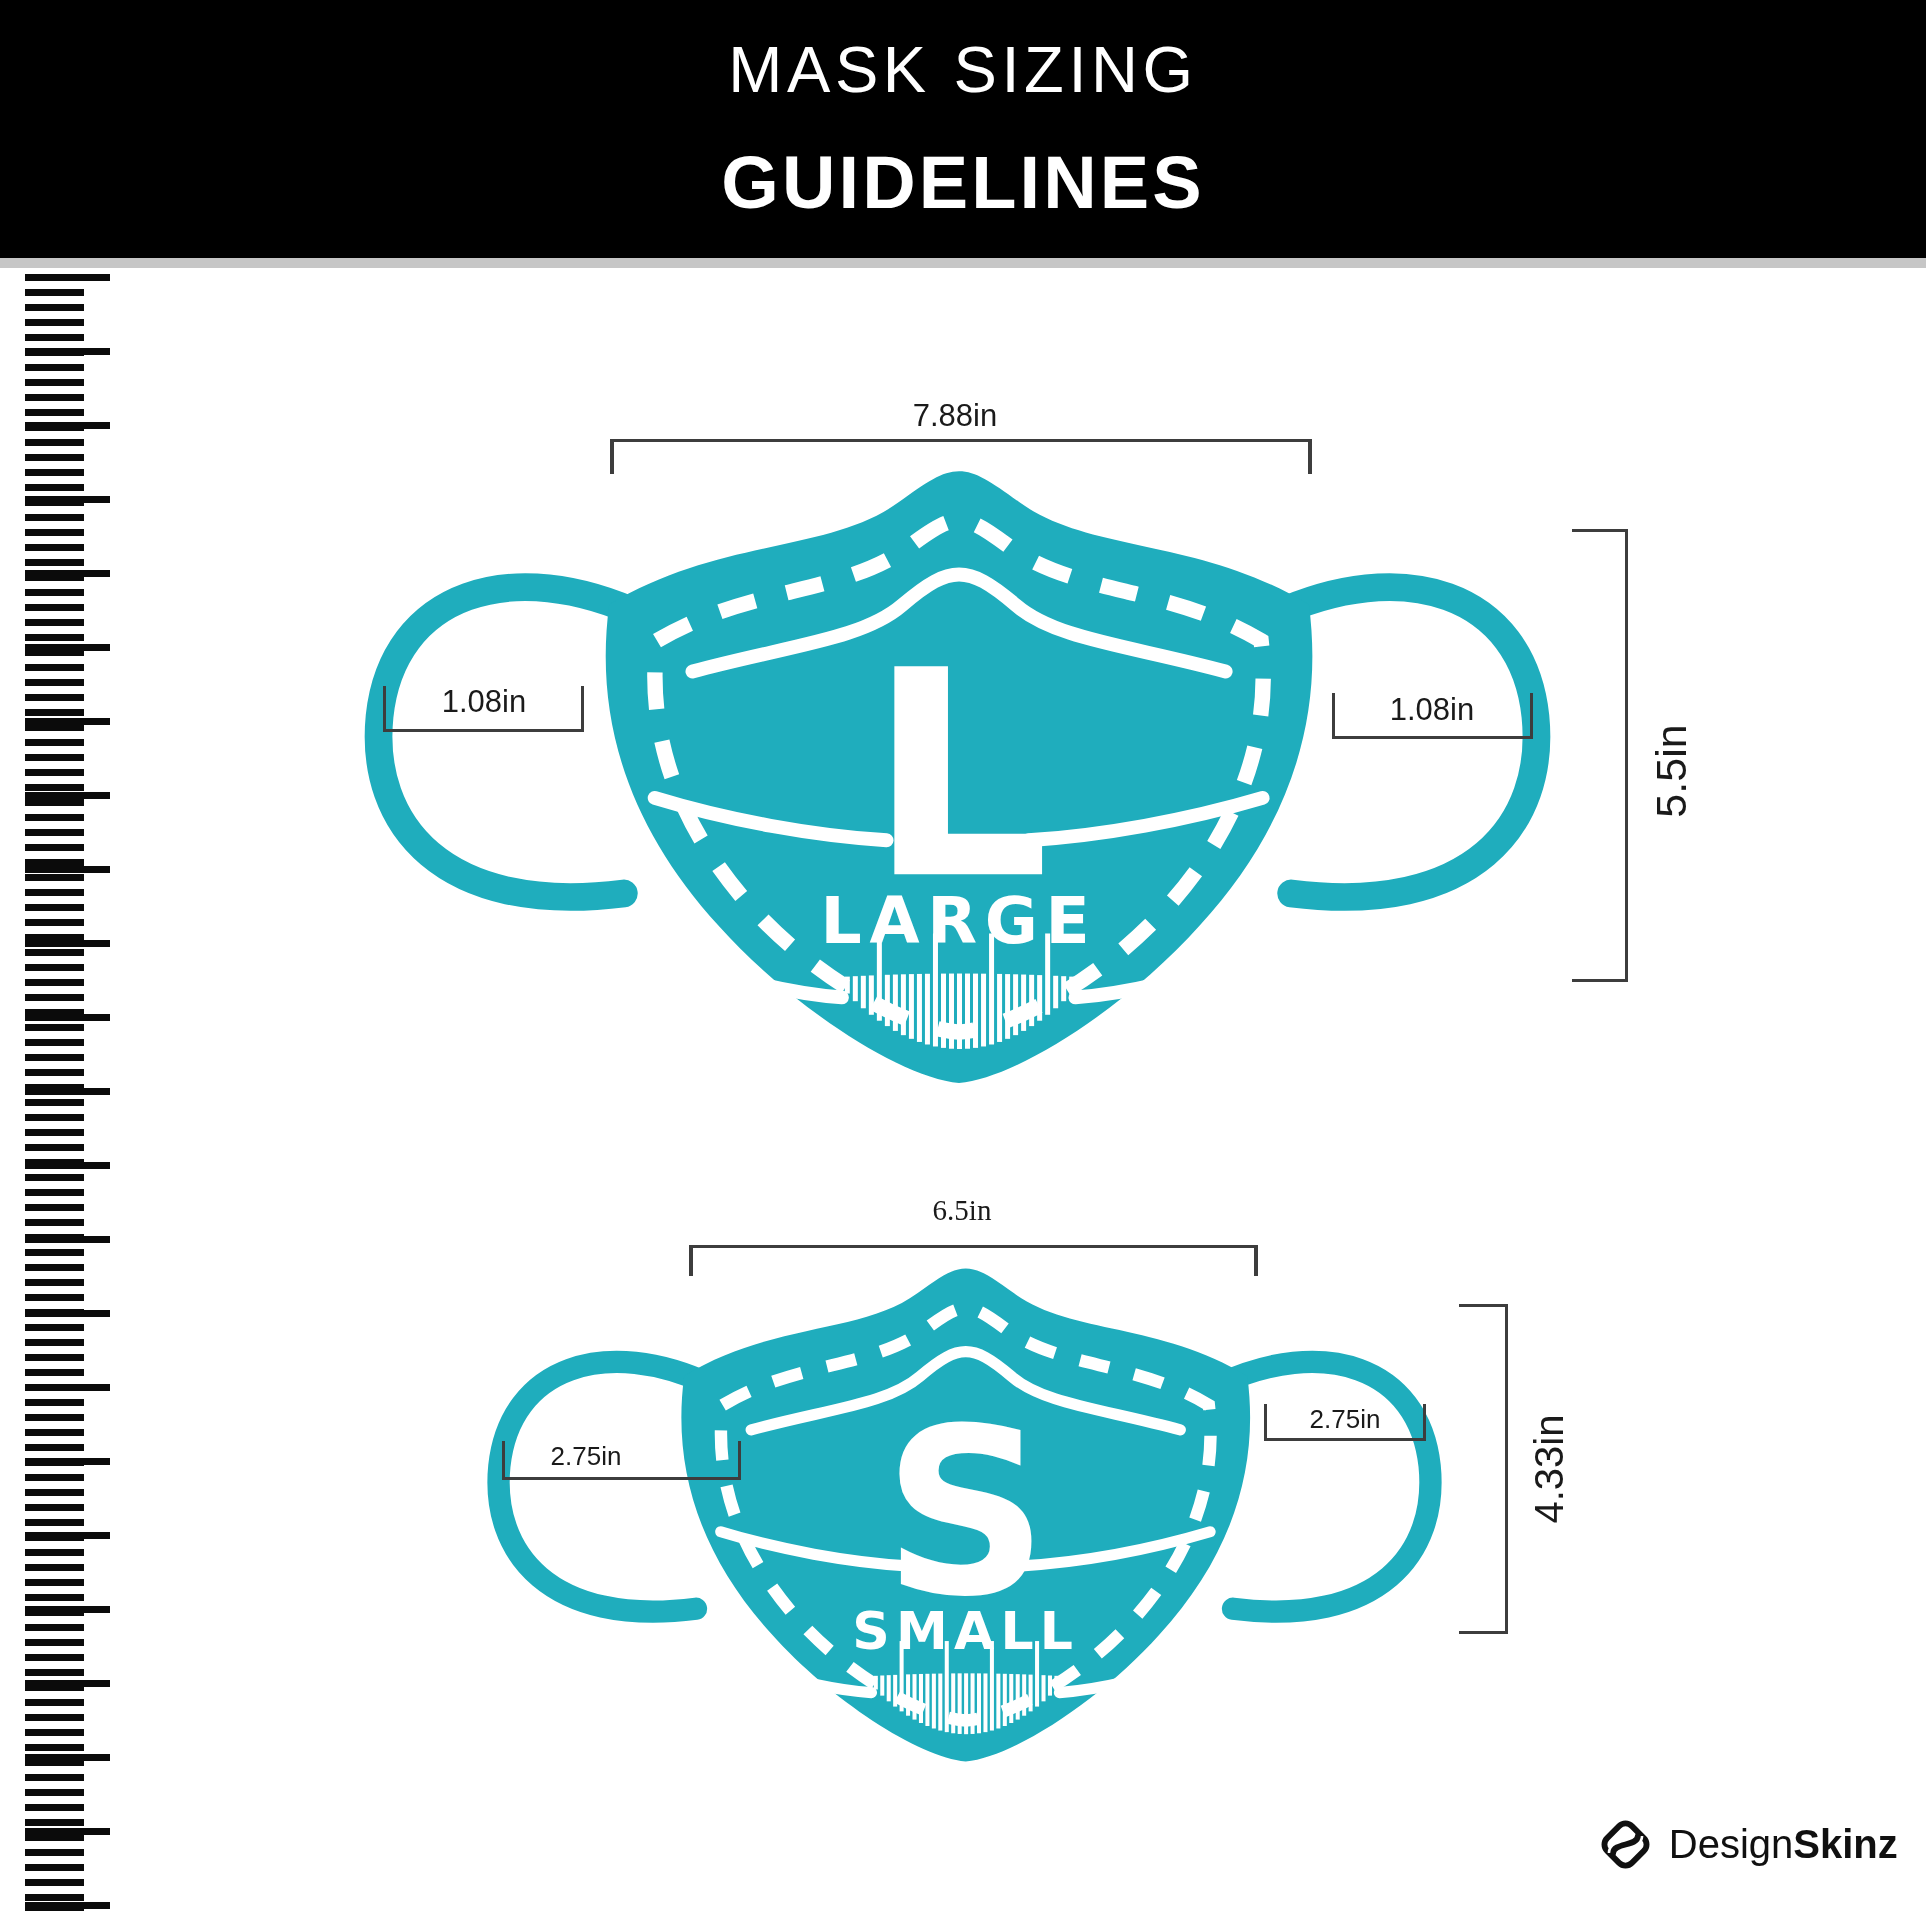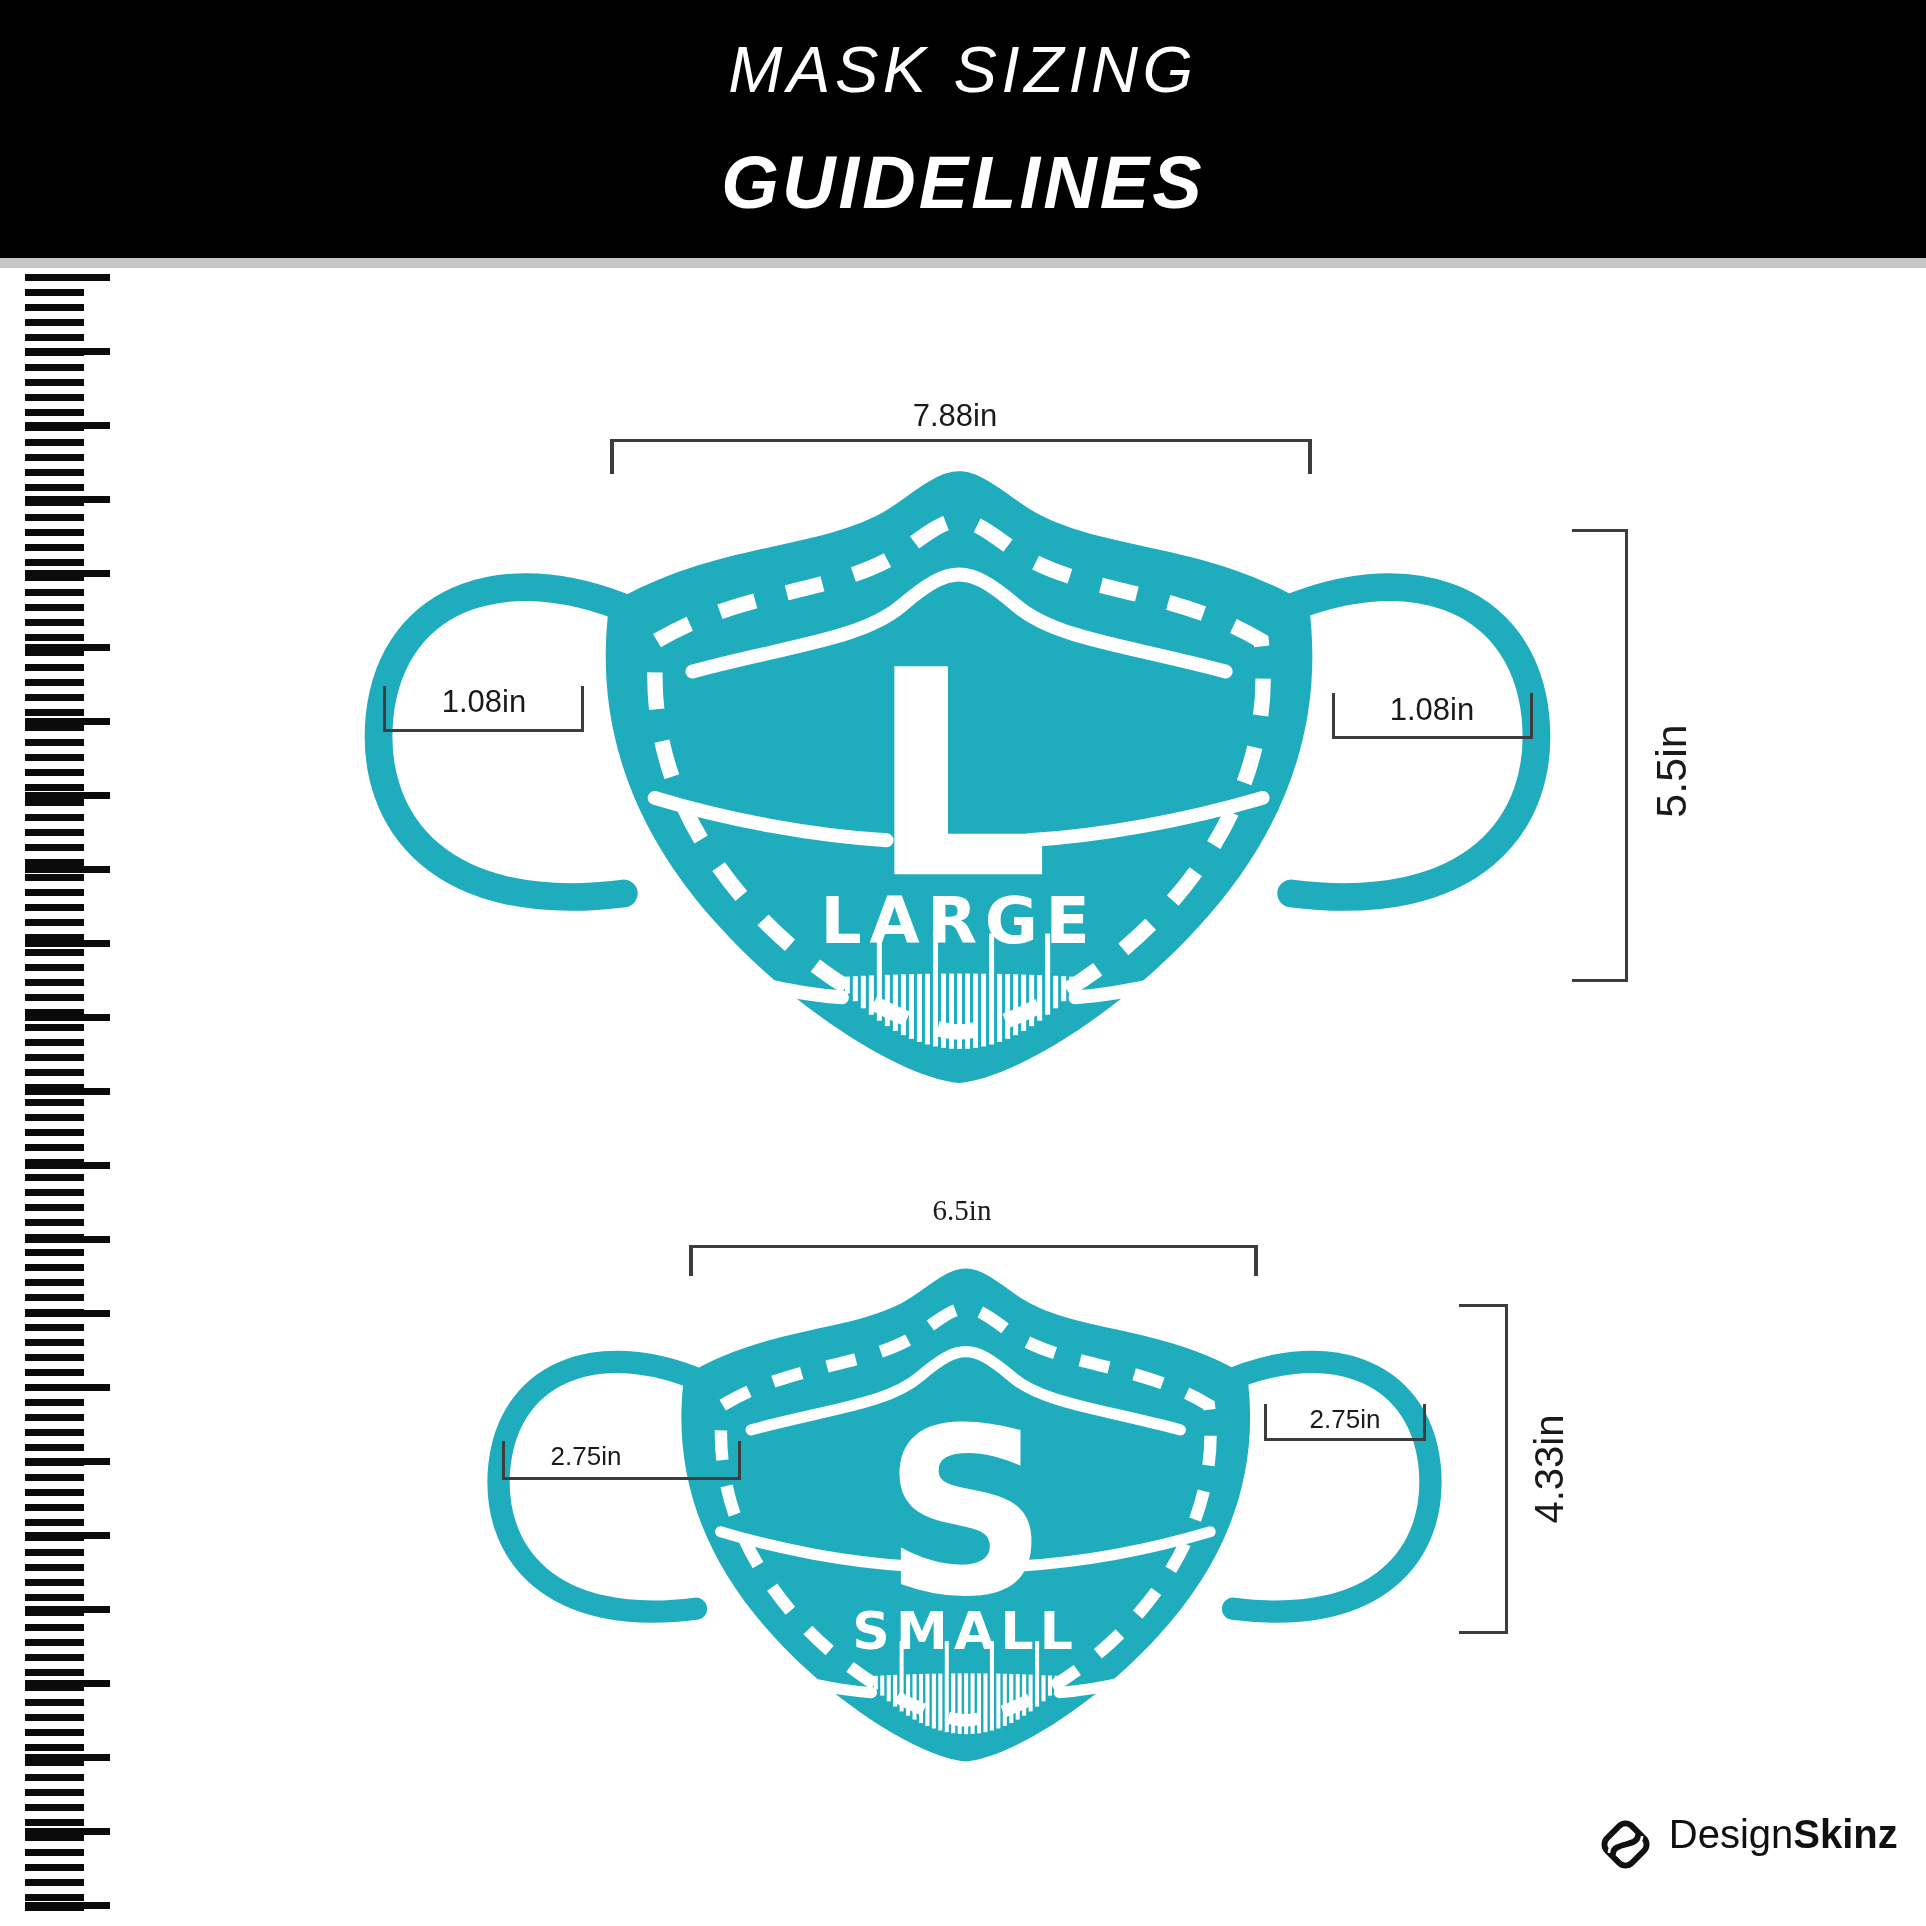--- a/index.html
+++ b/index.html
@@ -1,21 +1,21 @@
 <!DOCTYPE html>
 <html style="font-size:12.3px"><head>
 <meta charset="utf-8">
 <style>
   html,body{margin:0;padding:0;background:#ffffff;}
   .page{position:relative;width:1926px;height:1926px;background:#ffffff;overflow:hidden;
         font-family:"Liberation Sans", sans-serif;}
 
   
   .header{position:absolute;left:0;top:0;width:1926px;height:258px;background:#000000;
-          display:flex;flex-direction:column;align-items:center;justify-content:center;font-style:italic;}
+          display:flex;flex-direction:column;align-items:center;justify-content:center;}
   .title1{color:#ffffff;font-size:65px;font-weight:500;letter-spacing:4.6px;line-height:1.0;}
   .title2{color:#ffffff;font-size:74px;font-weight:800;letter-spacing:3.1px;line-height:1.05;margin-top:42px;}
   .gray-strip{position:absolute;left:0;top:258px;width:1926px;height:10px;background:#c6c6c6;}
 
   
   .side-ruler{position:absolute;left:25.4px;top:274px;width:110px;height:1637px;
     background-image:
       repeating-linear-gradient(to bottom,#0b0b0b 0 7px,transparent 7px 74px),
       repeating-linear-gradient(to bottom,#0b0b0b 0 7px,transparent 7px 15px);
     background-size:85px 100%,59px 100%;
@@ -41,21 +41,21 @@
   .dim-label.rot{transform:translate(-50%,-50%) rotate(-90deg);}
   .bracket{position:absolute;box-sizing:border-box;}
   .bracket-down{border-top:3.9px solid #3d3d3d;}
   .bracket-down::before,.bracket-down::after{content:"";position:absolute;top:0;width:3.9px;height:100%;background:#3d3d3d;}
   .bracket-down::before{left:0;}
   .bracket-down::after{right:0;}
   .bracket-u{border-left:3.9px solid #3d3d3d;border-right:3.9px solid #3d3d3d;border-bottom:3.9px solid #3d3d3d;}
   .bracket-open-left{border-right:3.9px solid #3d3d3d;border-top:3.9px solid #3d3d3d;border-bottom:3.9px solid #3d3d3d;}
 
   
-  .logo{position:absolute;left:1593px;top:1812px;display:flex;align-items:flex-start;}
+  .logo{position:absolute;left:1593px;top:1812px;display:flex;align-items:center;}
   .logo-icon{width:65px;height:65px;margin-right:10.8px;}
   .logo-text{font-size:40px;color:#101010;letter-spacing:0;}
   .logo-text .reg{font-weight:500;}
   .logo-text .bold{font-weight:800;}
 </style>
 </head>
 <body>
 
 <div class="page">
 

